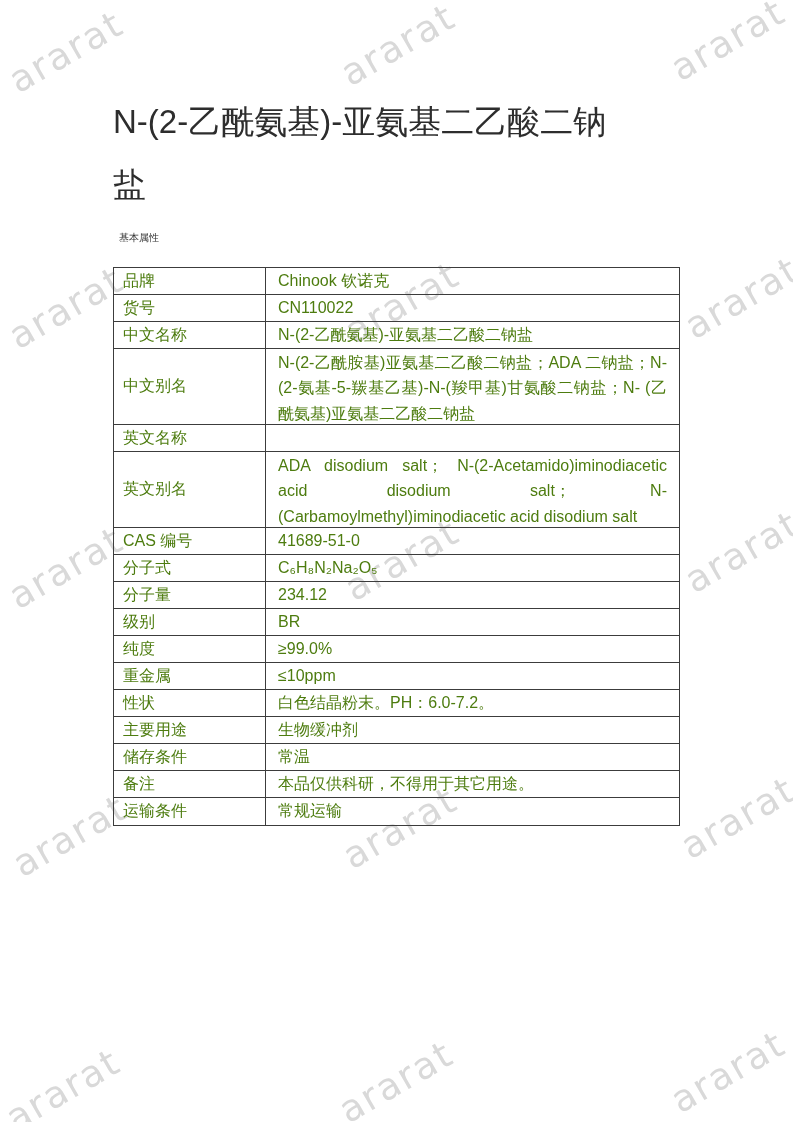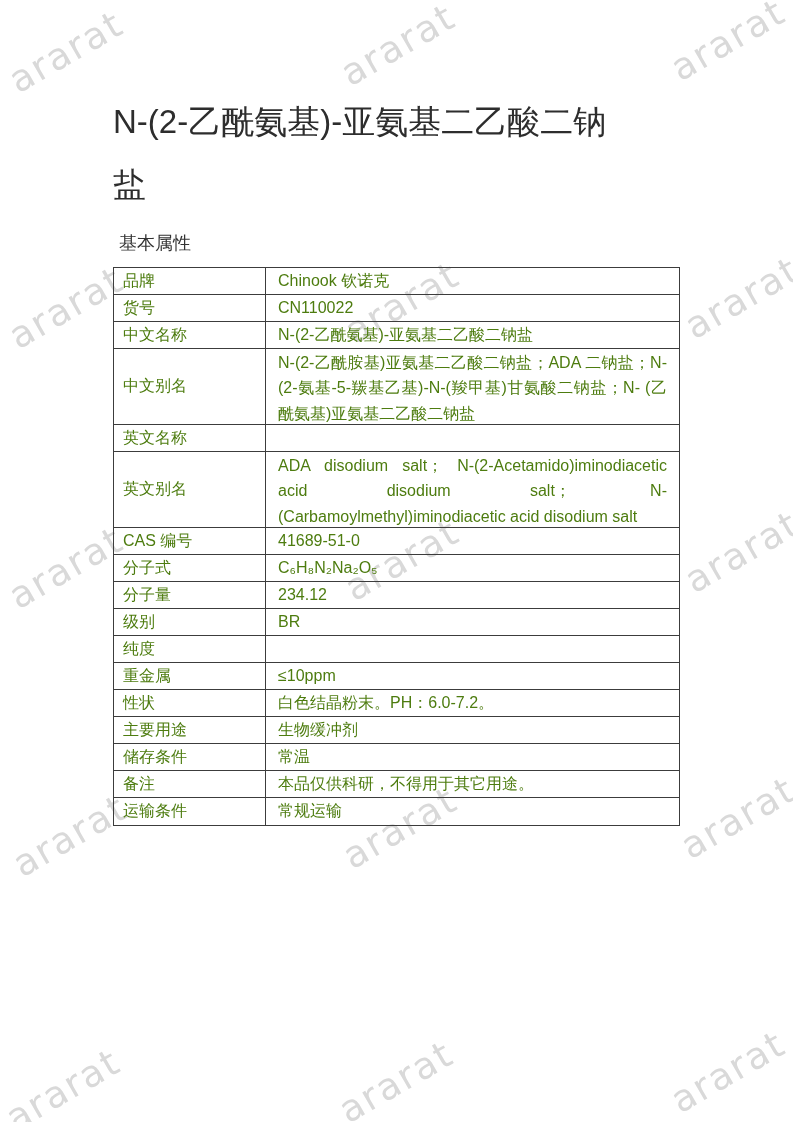--- a/index.html
+++ b/index.html
@@ -17,21 +17,21 @@
   }
   
   .content{position:absolute;inset:0;z-index:1;}
   .doc-title{
     position:absolute;left:113px;top:90px;width:520px;
     font-size:33px;line-height:63px;font-weight:400;color:#2d2d2d;
     word-break:break-all;
   }
   .section-heading{
     position:absolute;left:119px;top:231px;
-    font-size:18px;color:#333333;
+    font-size:10px;color:#333333;
   }
   .ptable{
     position:absolute;left:113px;top:267px;width:567px;
     border:1px solid #3c3c3c;box-sizing:border-box;
     font-size:16px;color:#4d7c0f;
   }
   .trow{display:flex;box-sizing:border-box;height:27px;border-bottom:1px solid #3c3c3c;}
   .trow:last-child{border-bottom:none;}
   .trow.tall{height:76px;}
   .tlabel{
@@ -108,20 +108,21 @@
       <div class="trow">
         <div class="tlabel">分子量</div>
         <div class="tvalue">234.12</div>
       </div>
       <div class="trow">
         <div class="tlabel">级别</div>
         <div class="tvalue">BR</div>
       </div>
       <div class="trow">
         <div class="tlabel">纯度</div>
+        <div class="tvalue">≥99.0%</div>
       </div>
       <div class="trow">
         <div class="tlabel">重金属</div>
         <div class="tvalue">≤10ppm</div>
       </div>
       <div class="trow">
         <div class="tlabel">性状</div>
         <div class="tvalue">白色结晶粉末。PH：6.0-7.2。</div>
       </div>
       <div class="trow">

